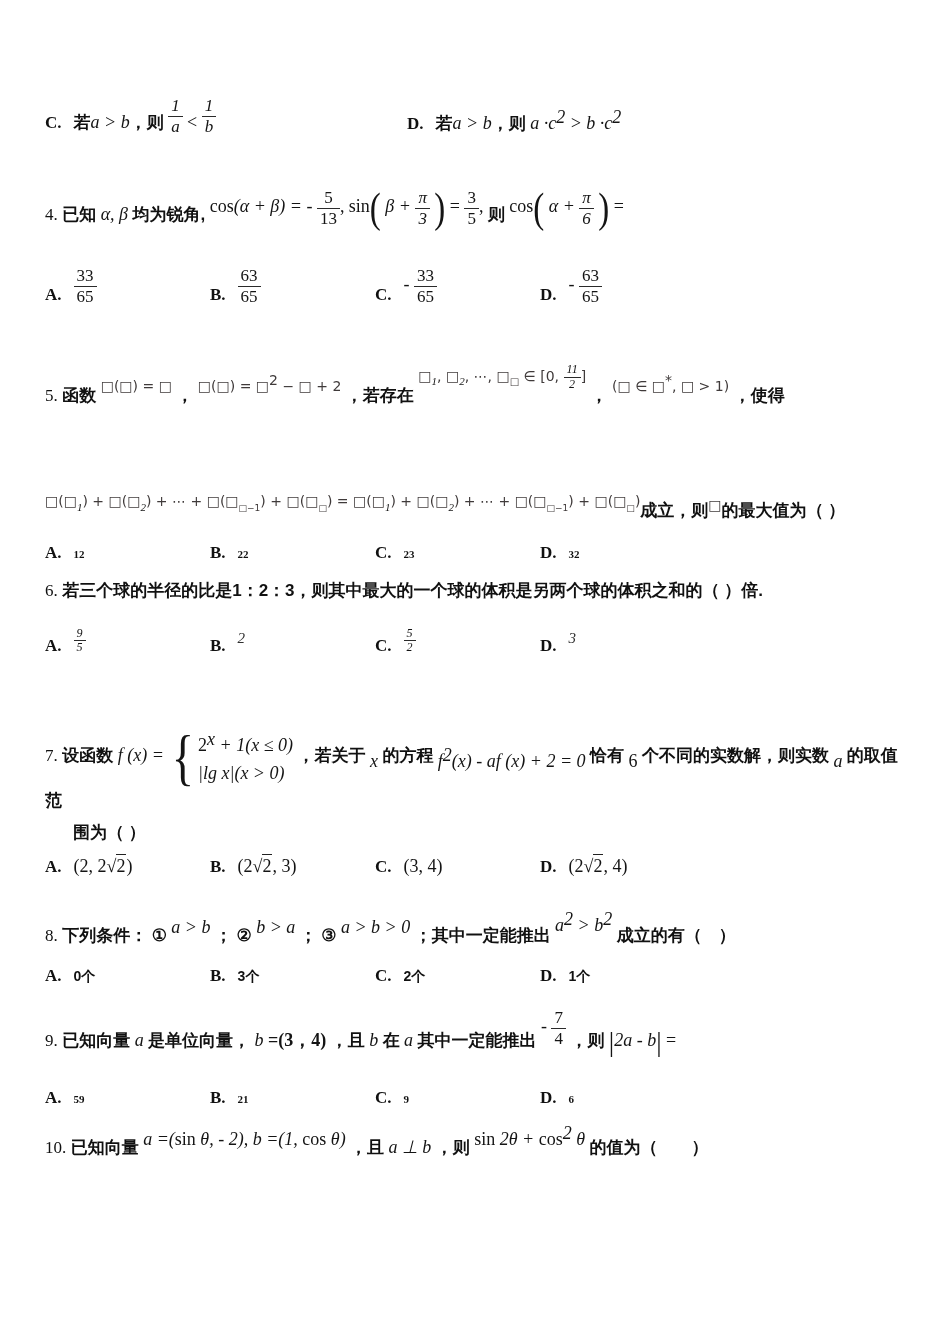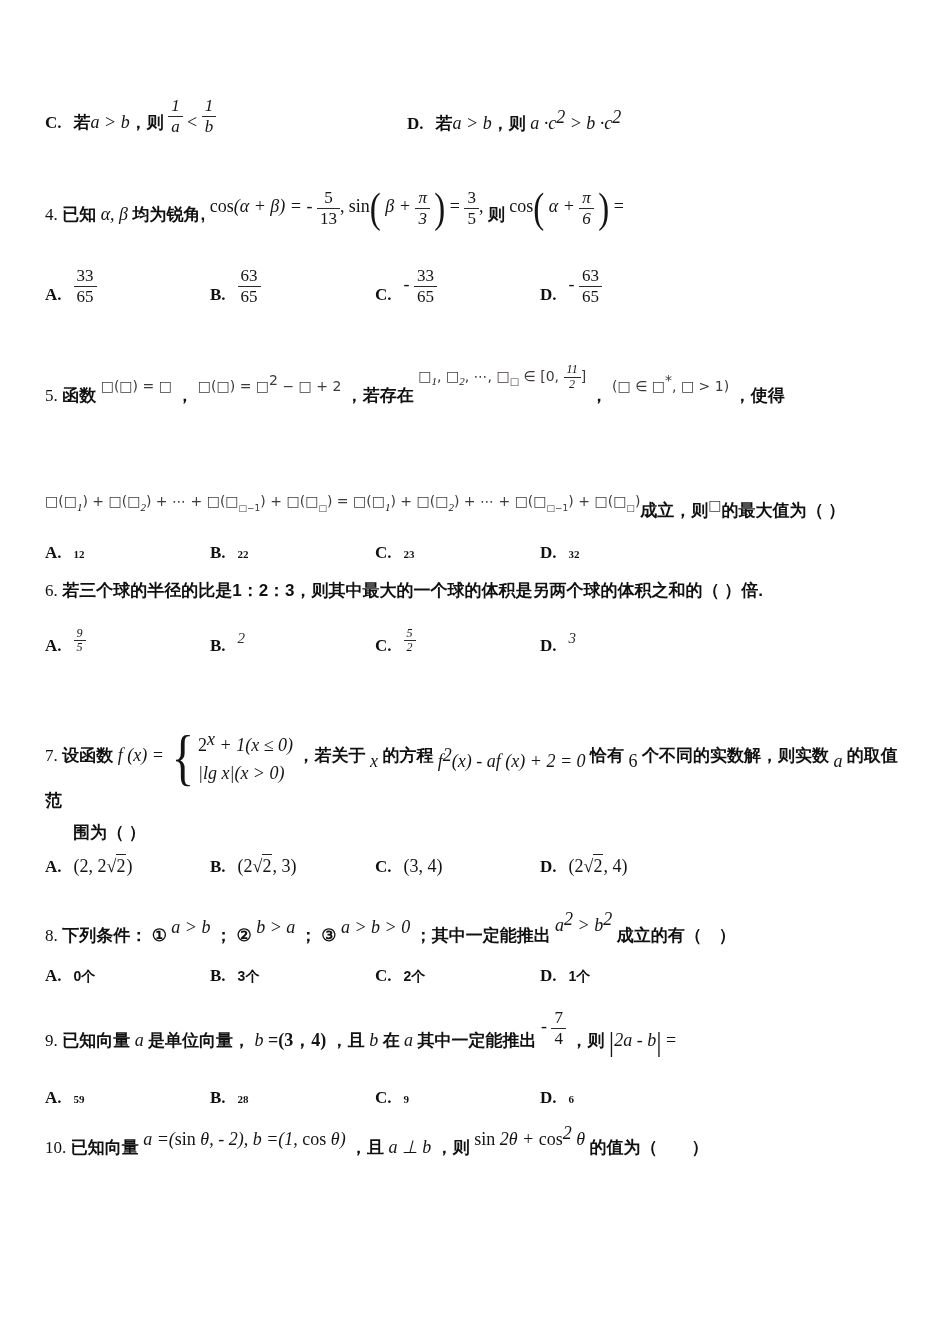--- a/index.html
+++ b/index.html
@@ -283,21 +283,21 @@
   <span><span class="vbar">|</span><span class="mi">2a - b</span><span class="vbar">|</span> <span class="mr">=</span></span>
 </div>
 
 <div class="abs orow" style="top:1088px;left:45px;">
   <span class="ocell">
       <span class="olab">A.</span>
       <span class="oval">59</span>
     </span>
   <span class="ocell">
       <span class="olab">B.</span>
-      <span class="oval">28</span>
+      <span class="oval">21</span>
     </span>
   <span class="ocell">
       <span class="olab">C.</span>
       <span class="oval">9</span>
     </span>
   <span class="ocell">
       <span class="olab">D.</span>
       <span class="oval">6</span>
     </span>
 </div>

